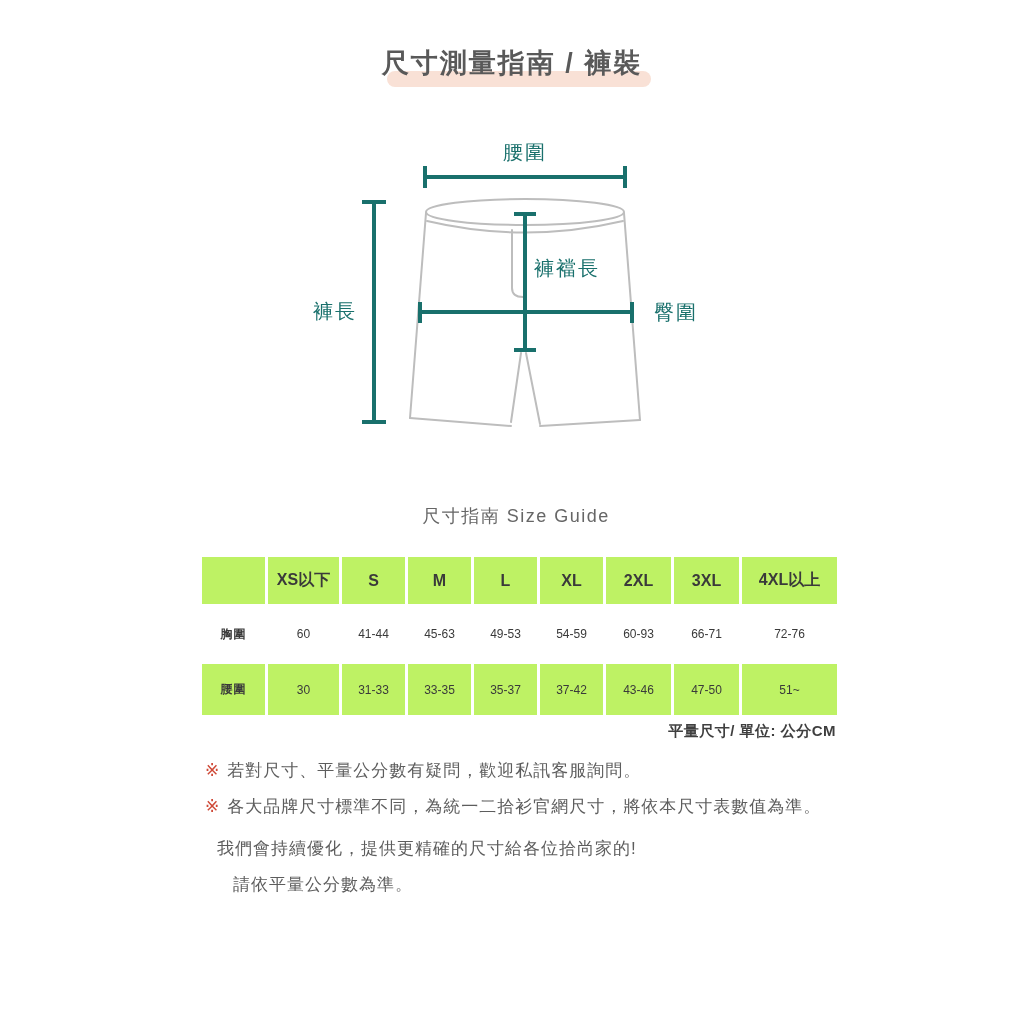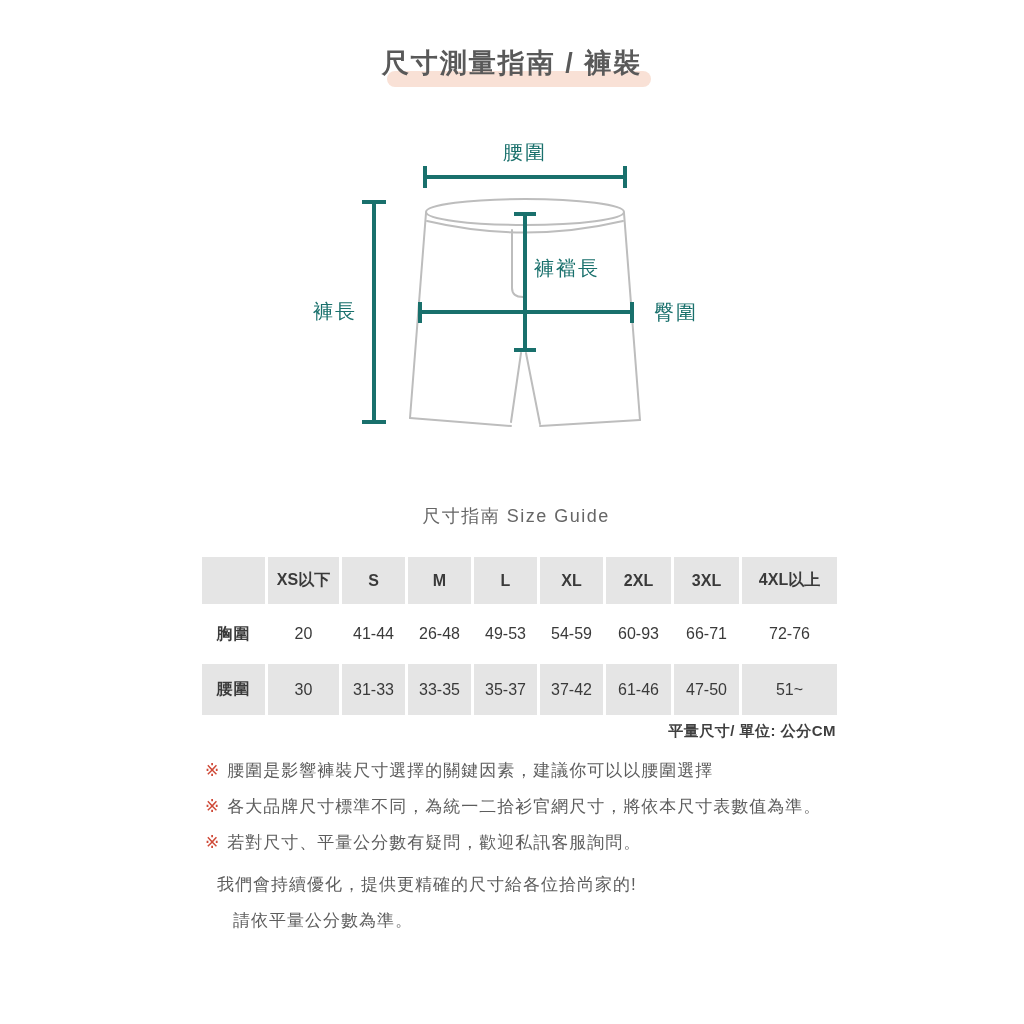--- a/index.html
+++ b/index.html
@@ -80,25 +80,25 @@
     display: grid;
     grid-template-columns: 63px 71px 63px 63px 63px 63px 65px 65px 95px;
     grid-template-rows: 47px 50px 51px;
     column-gap: 3px;
     row-gap: 5px;
   }
   .size-table .cell {
     display: flex;
     align-items: center;
     justify-content: center;
-    font-size: 16px;
+    font-size: 12px;
     color: #3a3a3a;
     background: #ffffff;
   }
-  .size-table .cell.pink { background: #e5e5e5; }
+  .size-table .cell.pink { background: #bef264; }
   .size-table .cell.head { font-weight: 600; font-size: 16px; }
   .size-table .cell.rowlabel { font-weight: 600; letter-spacing: 1px; }
 
   
   .unit-note {
     position: absolute;
     top: 722px;
     left: 0;
     width: 836px;
     text-align: right;
@@ -195,43 +195,42 @@
     <div class="cell pink head">XS以下</div>
     <div class="cell pink head">S</div>
     <div class="cell pink head">M</div>
     <div class="cell pink head">L</div>
     <div class="cell pink head">XL</div>
     <div class="cell pink head">2XL</div>
     <div class="cell pink head">3XL</div>
     <div class="cell pink head">4XL以上</div>
 
     <div class="cell rowlabel">胸圍</div>
-    <div class="cell">20</div>
+    <div class="cell">60</div>
     <div class="cell">41-44</div>
-    <div class="cell">26-48</div>
+    <div class="cell">45-63</div>
     <div class="cell">49-53</div>
     <div class="cell">54-59</div>
     <div class="cell">60-93</div>
     <div class="cell">66-71</div>
     <div class="cell">72-76</div>
 
     <div class="cell pink rowlabel">腰圍</div>
     <div class="cell pink">30</div>
     <div class="cell pink">31-33</div>
     <div class="cell pink">33-35</div>
     <div class="cell pink">35-37</div>
     <div class="cell pink">37-42</div>
-    <div class="cell pink">61-46</div>
+    <div class="cell pink">43-46</div>
     <div class="cell pink">47-50</div>
     <div class="cell pink">51~</div>
   </div>
 
   <div class="unit-note">平量尺寸/ 單位: 公分CM</div>
 
   <div class="notes">
-    <div class="note-line"><span class="note-marker">※</span><span>腰圍是影響褲裝尺寸選擇的關鍵因素，建議你可以以腰圍選擇</span></div>
+    <div class="note-line"><span class="note-marker">※</span><span>若對尺寸、平量公分數有疑問，歡迎私訊客服詢問。</span></div>
     <div class="note-line"><span class="note-marker">※</span><span>各大品牌尺寸標準不同，為統一二拾衫官網尺寸，將依本尺寸表數值為準。</span></div>
-    <div class="note-line"><span class="note-marker">※</span><span>若對尺寸、平量公分數有疑問，歡迎私訊客服詢問。</span></div>
     <div class="note-line footer-line">我們會持續優化，提供更精確的尺寸給各位拾尚家的!</div>
     <div class="note-line note-continuation">請依平量公分數為準。</div>
   </div>
 
 </div>
 
 </body></html>

